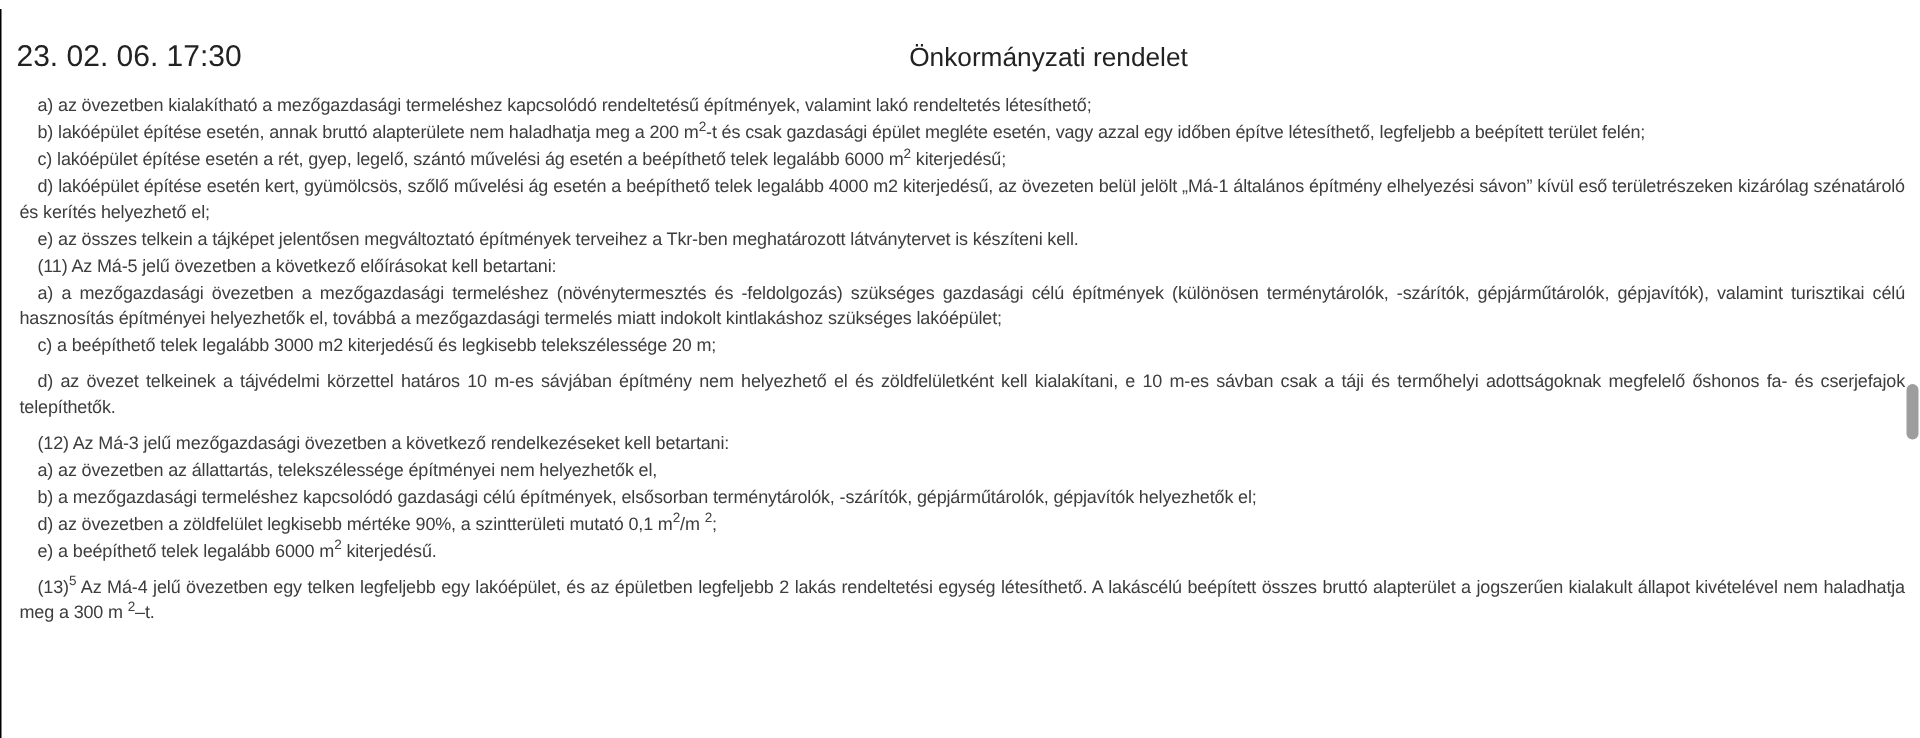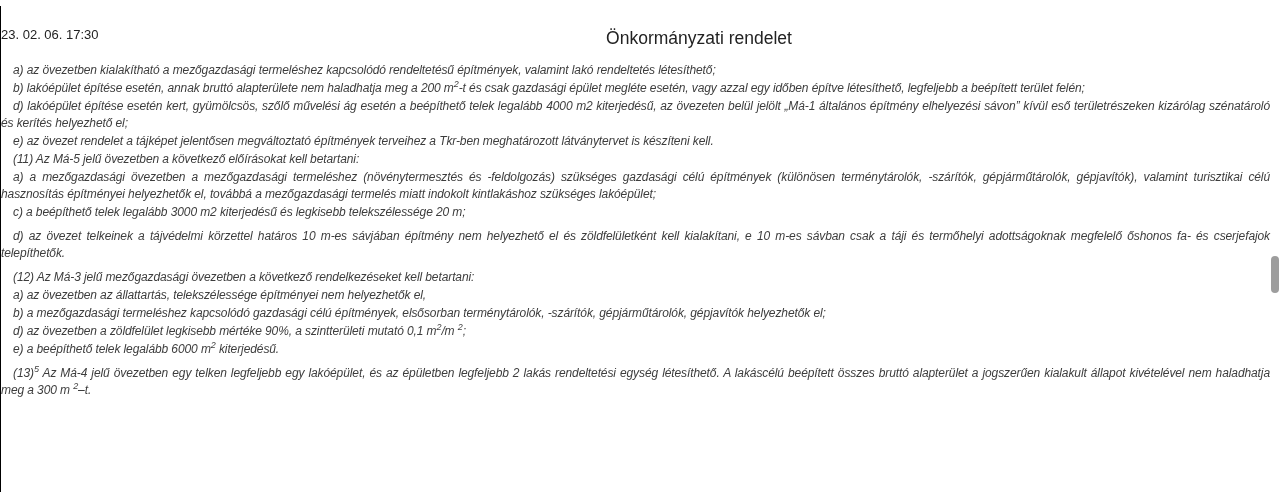--- a/index.html
+++ b/index.html
@@ -7,40 +7,39 @@
     width: 1280px; height: 492px;
     background: var(--page-bg, #ffffff);
     overflow: hidden; position: relative;
     font-family: "Liberation Sans", sans-serif;
   }
   .page-border {
     position: absolute; left: 0; top: 6px; bottom: 0; width: 1px;
     background: var(--page-border, #000000);
   }
   .datetime {
-    position: absolute; left: 1px; top: 27px;
-    font-size: 13px; color: var(--header-text, #222222);
+    position: absolute; left: 11px; top: 27px;
+    font-size: 20px; color: var(--header-text, #222222);
     white-space: nowrap;
   }
   .title {
     position: absolute; left: 0; top: 28px; width: 100%;
     box-sizing: border-box; padding-left: 118px;
     text-align: center; font-size: 17.5px;
     color: var(--header-text, #222222);
   }
   .body-text {
     position: absolute; left: 1px; top: 62px; right: 10px;
     color: var(--text, #3d3d3d);
     font-size: 12px; line-height: 17px; letter-spacing: -0.1px;
   }
   .body-text p {
-    margin: 0 0 1px 0;
+    margin: 0 0 1px 12px;
     text-align: justify;
     text-indent: 12px;
-    font-style: italic;
   }
   .body-text p.gap { margin-top: 7px; }
   .body-text sup { font-size: 9px; line-height: 0; }
   .scrollbar-thumb {
     position: absolute; right: 1px; top: 256px;
     width: 8px; height: 37px; border-radius: 4px;
     background: var(--scrollbar-thumb, #9d9d9d);
   }
 </style>
 </head>
@@ -50,22 +49,23 @@
   <div class="page-border"></div>
 
   <div>
     <span class="datetime">23. 02. 06. 17:30</span>
     <div class="title">Önkormányzati rendelet</div>
   </div>
 
   <div class="body-text">
       <p>a) az övezetben kialakítható a mezőgazdasági termeléshez kapcsolódó rendeltetésű építmények, valamint lakó rendeltetés létesíthető;</p>
       <p>b) lakóépület építése esetén, annak bruttó alapterülete nem haladhatja meg a 200 m<sup>2</sup>-t és csak gazdasági épület megléte esetén, vagy azzal egy időben építve létesíthető, legfeljebb a beépített terület felén;</p>
+      <p>c) lakóépület építése esetén a rét, gyep, legelő, szántó művelési ág esetén a beépíthető telek legalább 6000 m<sup>2</sup> kiterjedésű;</p>
       <p>d) lakóépület építése esetén kert, gyümölcsös, szőlő művelési ág esetén a beépíthető telek legalább 4000 m2 kiterjedésű, az övezeten belül jelölt „Má-1 általános építmény elhelyezési sávon” kívül eső területrészeken kizárólag szénatároló és kerítés helyezhető el;</p>
-      <p>e) az övezet rendelet a tájképet jelentősen megváltoztató építmények terveihez a Tkr-ben meghatározott látványtervet is készíteni kell.</p>
+      <p>e) az összes telkein a tájképet jelentősen megváltoztató építmények terveihez a Tkr-ben meghatározott látványtervet is készíteni kell.</p>
       <p>(11) Az Má-5 jelű övezetben a következő előírásokat kell betartani:</p>
       <p>a) a mezőgazdasági övezetben a mezőgazdasági termeléshez (növénytermesztés és -feldolgozás) szükséges gazdasági célú építmények (különösen terménytárolók, -szárítók, gépjárműtárolók, gépjavítók), valamint turisztikai célú hasznosítás építményei helyezhetők el, továbbá a mezőgazdasági termelés miatt indokolt kintlakáshoz szükséges lakóépület;</p>
       <p>c) a beépíthető telek legalább 3000 m2 kiterjedésű és legkisebb telekszélessége 20 m;</p>
       <p class="gap">d) az övezet telkeinek a tájvédelmi körzettel határos 10 m-es sávjában építmény nem helyezhető el és zöldfelületként kell kialakítani, e 10 m-es sávban csak a táji és termőhelyi adottságoknak megfelelő őshonos fa- és cserjefajok telepíthetők.</p>
       <p class="gap">(12) Az Má-3 jelű mezőgazdasági övezetben a következő rendelkezéseket kell betartani:</p>
       <p>a) az övezetben az állattartás, telekszélessége építményei nem helyezhetők el,</p>
       <p>b) a mezőgazdasági termeléshez kapcsolódó gazdasági célú építmények, elsősorban terménytárolók, -szárítók, gépjárműtárolók, gépjavítók helyezhetők el;</p>
       <p>d) az övezetben a zöldfelület legkisebb mértéke 90%, a szintterületi mutató 0,1 m<sup>2</sup>/m <sup>2</sup>;</p>
       <p>e) a beépíthető telek legalább 6000 m<sup>2</sup> kiterjedésű.</p>
       <p class="gap">(13)<sup>5</sup> Az Má-4 jelű övezetben egy telken legfeljebb egy lakóépület, és az épületben legfeljebb 2 lakás rendeltetési egység létesíthető. A lakáscélú beépített összes bruttó alapterület a jogszerűen kialakult állapot kivételével nem haladhatja meg a 300 m <sup>2</sup>–t.</p>

